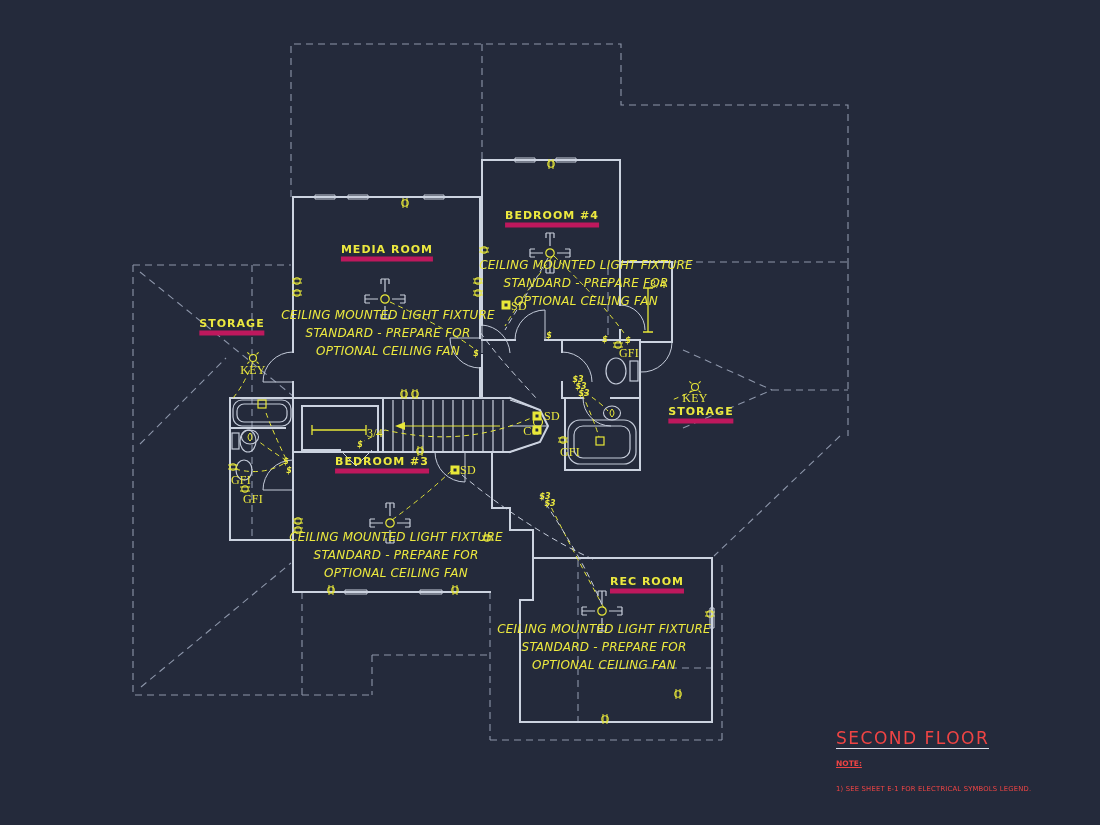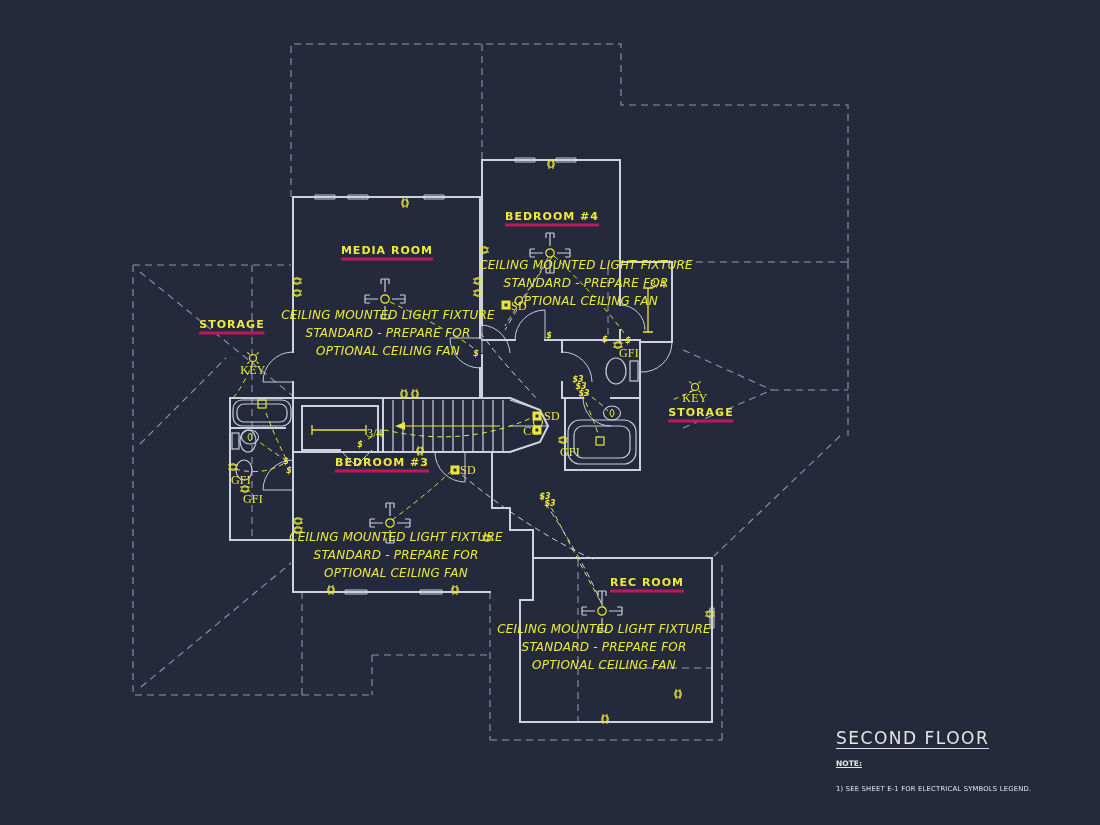--- a/index.html
+++ b/index.html
@@ -10,26 +10,26 @@
   .wall{stroke:#ccd3e0;stroke-width:2;fill:none;stroke-linecap:square;}
   .wall2{stroke:#ccd3e0;stroke-width:1.2;fill:none;}
   .fix{stroke:#c4cbd9;stroke-width:1.2;fill:none;}
   .roof{stroke:#8d96aa;stroke-width:1.1;fill:none;stroke-dasharray:7 5;}
   .wirey{stroke:#e8e838;stroke-width:1;fill:none;stroke-dasharray:5 4;}
   .wirew{stroke:#c6cddb;stroke-width:1;fill:none;stroke-dasharray:6 4;}
   .door{stroke:#c4cbd9;stroke-width:1;fill:none;}
   
   .lbl{position:absolute;transform:translate(-50%,-50%);color:#ece93f;white-space:pre-line;
        text-align:center;pointer-events:none;}
-  .room{font-size:11px;letter-spacing:1px;border-bottom:3px solid #be185d;padding-bottom:1px;font-weight:bold;}
+  .room{font-size:11px;letter-spacing:1px;border-bottom:5px solid #be185d;padding-bottom:1px;font-weight:bold;}
   .note{font-size:12px;line-height:1.5;letter-spacing:.2px;font-style:italic;}
   .tiny{font-size:12px;letter-spacing:.3px;font-family:Liberation Serif, serif;}
   .sw{font-size:8px;font-style:italic;font-weight:bold;}
   
-  #titleblock{position:absolute;left:836px;top:728px;width:250px;color:#e5e5e5;}
+  #titleblock{position:absolute;left:836px;top:728px;width:250px;color:#ef4444;}
   #titleblock .t{font-size:17px;letter-spacing:1.5px;border-bottom:1.6px solid #dde1ec;
                  display:inline-block;padding-bottom:0px;margin-bottom:2px;}
   #titleblock .noteLabel{font-size:7.5px;font-weight:bold;text-decoration:underline;margin-top:8px;}
   #titleblock .noteText{font-size:6.8px;margin-top:17px;letter-spacing:.2px;}
 </style>
 </head>
 <body>
 
 <div id="canvas">
 

